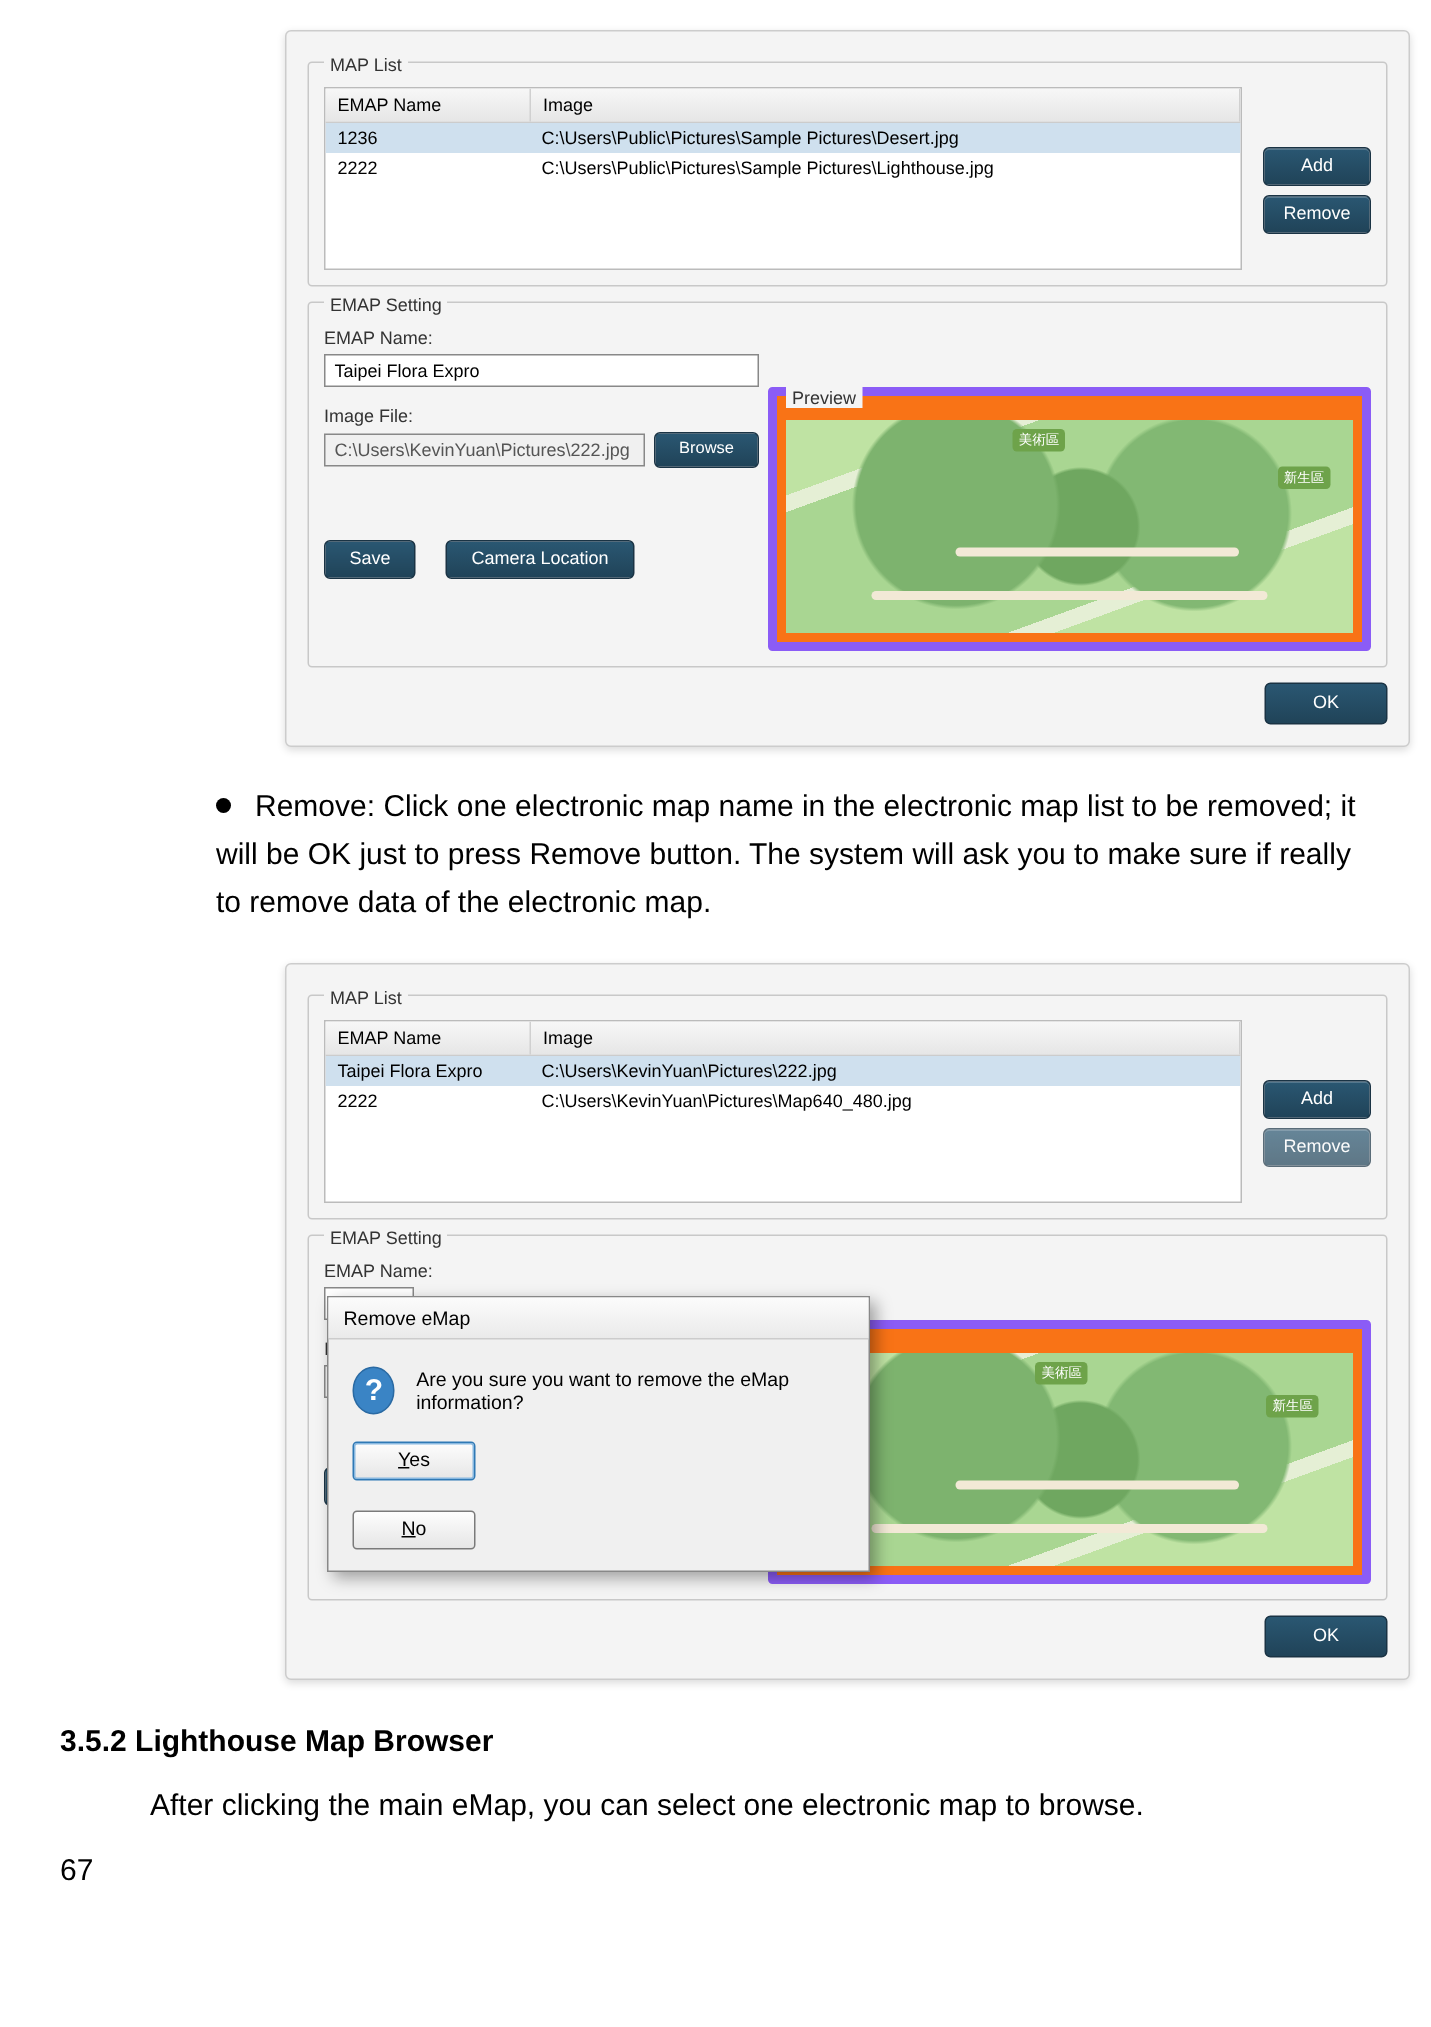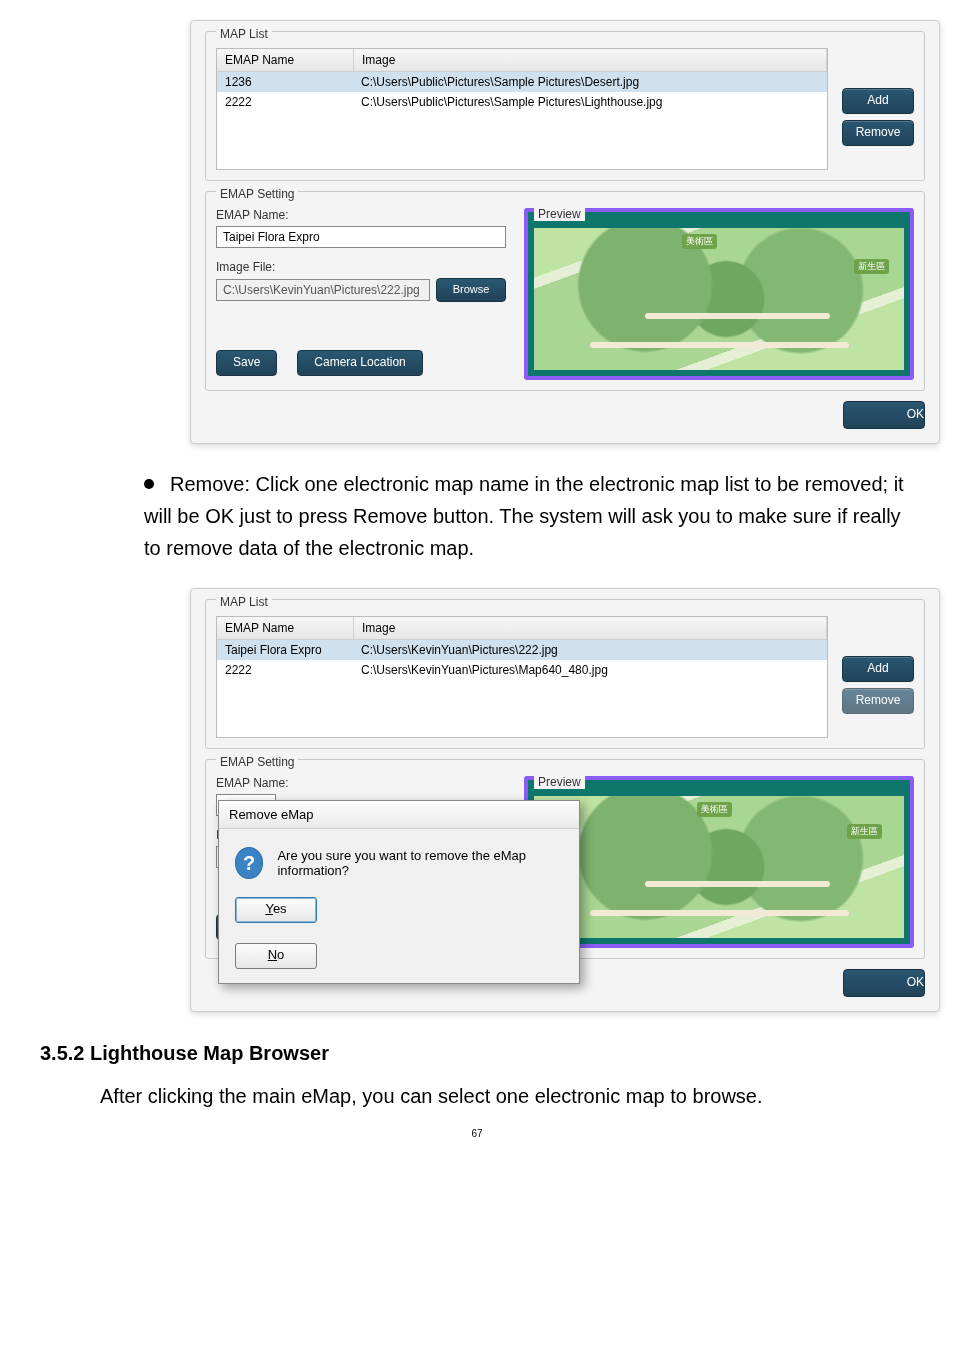--- a/index.html
+++ b/index.html
@@ -11,21 +11,21 @@
   }
   .page {
     padding: 0 40px 40px 40px;
   }
   .dialog-wrap {
     margin: 20px 0 20px 150px;
     width: 720px;
     border: 1px solid #ccc;
     border-radius: 4px;
     background: #f4f4f4;
-    padding: 10px 14px 14px 14px;
+    padding: 20px 14px 14px 14px;
     box-shadow: 0 2px 6px rgba(0,0,0,0.15);
   }
   .groupbox {
     border: 1px solid #c8c8c8;
     border-radius: 3px;
     margin-bottom: 10px;
     background: #f4f4f4;
     padding: 8px 10px 10px 10px;
     position: relative;
   }
@@ -88,21 +88,21 @@
     border: 1px solid #1a3344;
     border-radius: 4px;
     color: #fff;
     font-size: 12px;
     text-align: center;
     line-height: 22px;
     box-shadow: inset 0 1px 0 rgba(255,255,255,0.2);
   }
   .emap-setting-row {
     display: flex;
-    gap: 18px;
+    gap: 6px;
   }
   .emap-left { width: 290px; }
   .label { font-size: 12px; color: #333; margin-bottom: 4px; }
   .txtinput {
     width: 100%;
     height: 22px;
     border: 1px solid #888;
     background: #fff;
     font-size: 12px;
     padding: 2px 6px;
@@ -123,25 +123,26 @@
     display: flex; gap: 20px; text-align: right;
   }
   .wide-nv {
     height: 24px; padding: 0 16px; line-height:22px;
     background: linear-gradient(#2a5772,#204358);
     border: 1px solid #1a3344;
     border-radius: 4px; color:#fff; font-size:12px;
   }
   .preview-box {
     flex:1;
-    border: 4px solid #8b5cf6;
+    border: 6px solid #8b5cf6;
     border-radius:3px;
     padding: 6px;
-    background: #0f766e;
+    background: #f97316;
     position:relative;
+    margin-top:40px;
   }
   .preview-title {
     position:relative; top:-14px; background:#f4f4f4; padding:0 4px;
     font-size:12px; color:#333; display:inline-block;
   }
   .preview-img {
     width:100%; height:142px; margin-top:-8px;
     position:relative; overflow:hidden;
   }
   .fake-map {
@@ -163,21 +164,21 @@
   }
   .ok-row {
     text-align: right;
     margin-top: 6px;
   }
   .ok-btn {
     width: 80px; height: 26px; line-height:24px;
     background: linear-gradient(#2a5772,#204358);
     border: 1px solid #1a3344;
     border-radius: 4px; color:#fff; font-size:12px;
-    display:inline-block; 
+    display:inline-block; text-align:center;
   }
   .bullet-block {
     margin: 24px 0 24px 104px;
     font-size: 20px;
     line-height: 1.6;
     color: #000;
   }
   .bullet-block .dot {
     display:inline-block; width:10px; height:10px; background:#000; border-radius:50%;
     margin-right: 16px; vertical-align: 2px;
@@ -218,21 +219,21 @@
     border: 1px solid #7a7a7a; border-radius: 3px;
     font-size: 13px; text-align:center;
   }
   .win-btn.default { border: 1px solid #2f79b5; box-shadow: 0 0 0 1px #88b8e0 inset; }
   .section-heading {
     font-size: 20px; font-weight: bold; margin: 30px 0 20px 0;
   }
   .body-para {
     font-size: 20px; margin: 0 0 20px 60px;
   }
-  .page-num { text-align:center; font-size:10px; margin-top:16px; }
+  .page-num { font-size:20px; margin-top:16px; }
   .setting-wrap { position:relative; }
 </style>
 </head>
 <body>
 
 <div class="page">
 
   <div class="dialog-wrap">
     <div class="groupbox">
       <span class="groupbox-title">MAP List</span>

